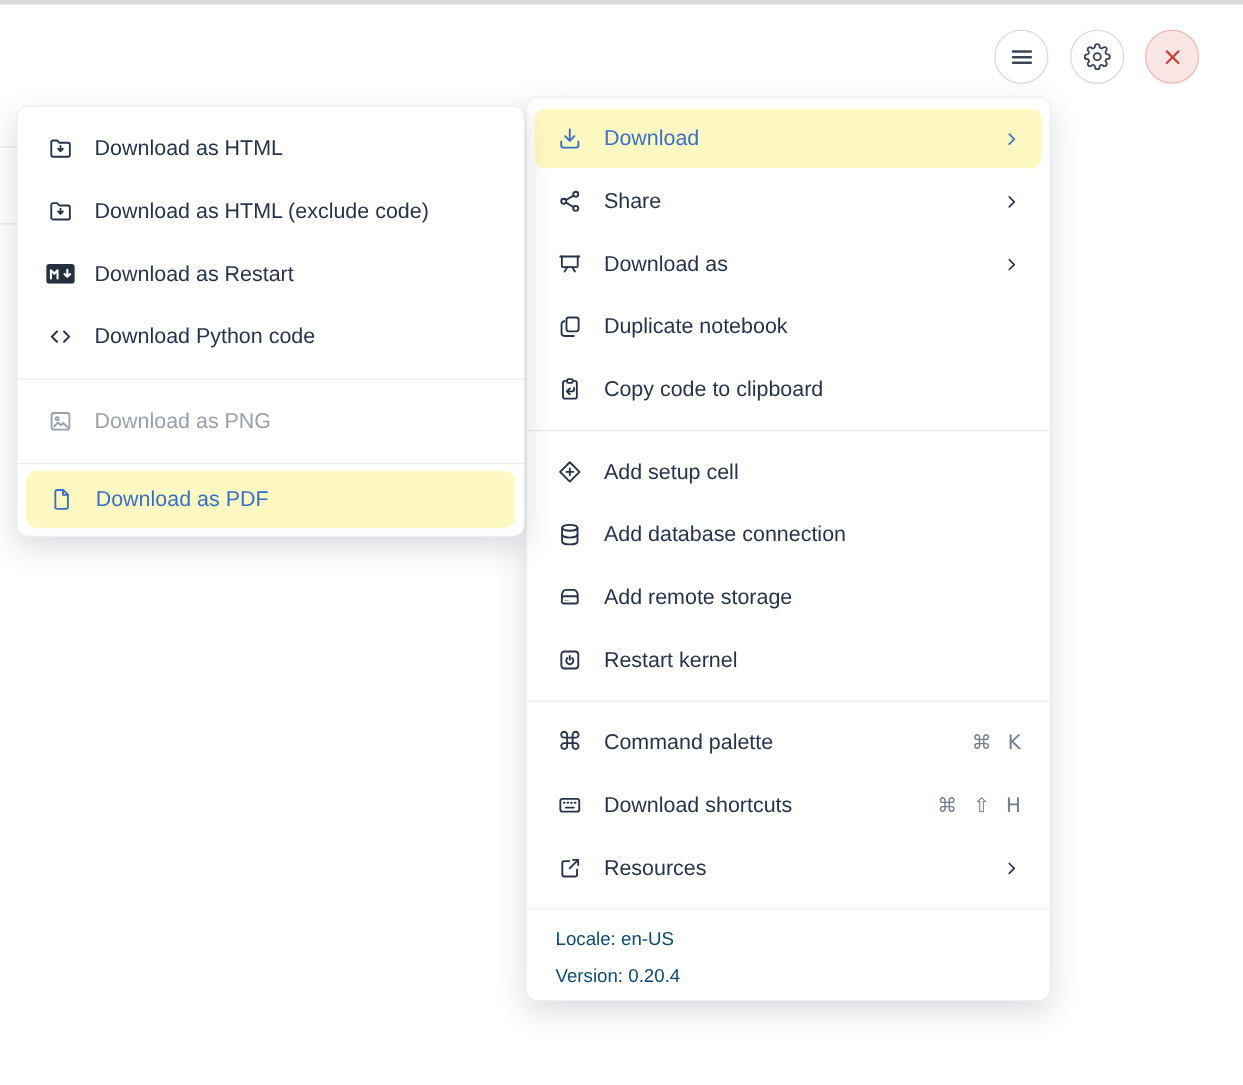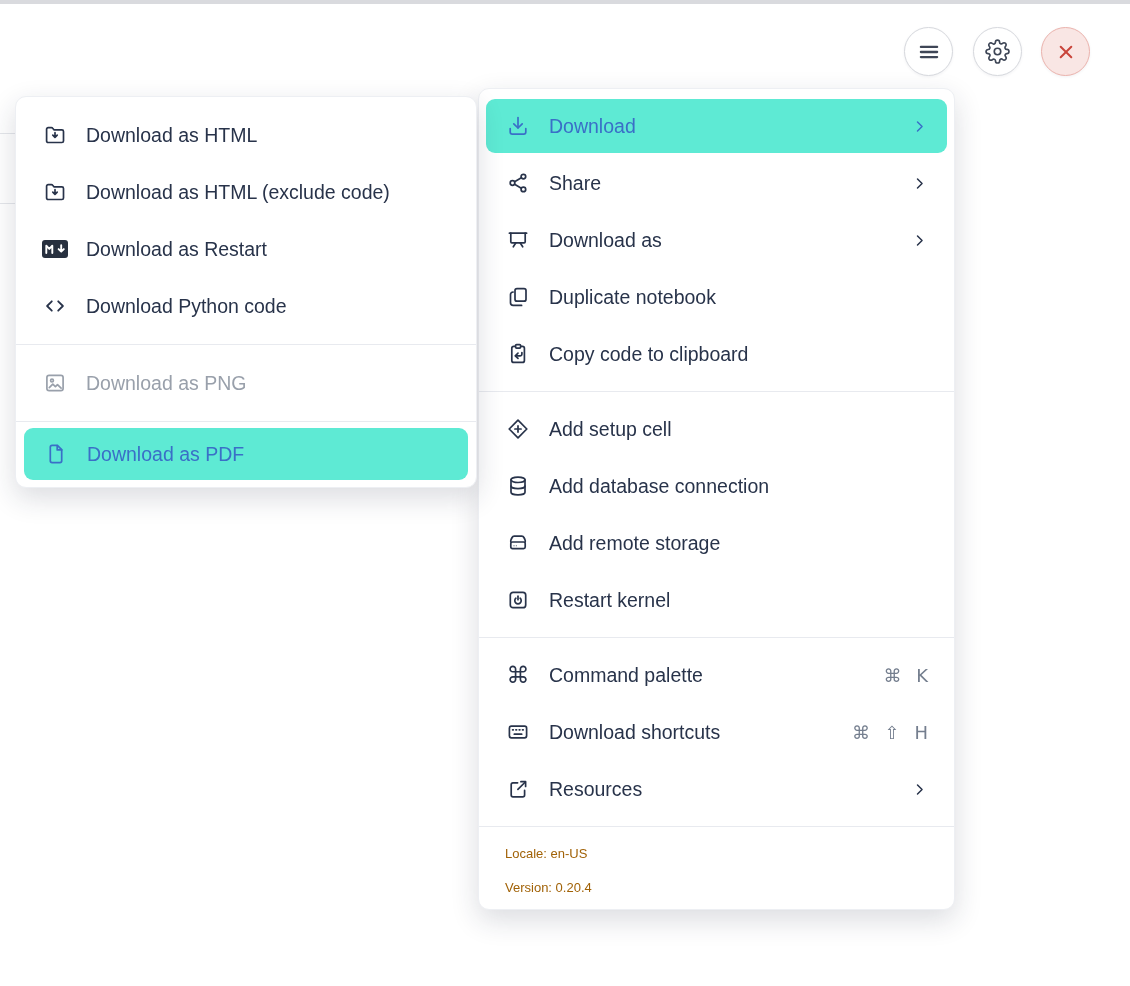--- a/index.html
+++ b/index.html
@@ -34,35 +34,35 @@
   .grp{display:flex;flex-direction:column;gap:3px;padding:10px 7px}
   #download-submenu .grp{padding:11px 7px}
   #download-submenu .grp.g3{padding:6px 8px 7px}
   .sep{height:1px;background:#E8EAEF}
 
   .mrow{
     display:flex;align-items:center;height:54px;padding:0 19px;border-radius:9px;
     gap:18px;font-size:19.5px;color:#28334A;cursor:pointer;
   }
   .g3 .mrow{height:52px}
-  .mrow.active{background:#5eead4;color:#3A6FC7}
+  .mrow.active{background:#fef9c3;color:#3A6FC7}
   .mrow.disabled{color:#99A0AB;cursor:default}
 
   .ic{width:26px;height:26px;display:flex;align-items:center;justify-content:center;flex:none}
   .ic svg{display:block}
   .lbl{white-space:nowrap}
   .chev{margin-left:auto;display:flex;color:inherit}
   .shortcut{
     margin-left:auto;color:#747E8E;font-size:18px;word-spacing:9px;white-space:nowrap;
     font-family:"DejaVu Sans",sans-serif;
   }
   .cmd-glyph{font-size:23px;line-height:1;font-family:"DejaVu Sans",sans-serif}
 
   .footer{padding:10px 0 4px}
-  .frow{padding:0 26px;line-height:34px;font-size:13px;color:#a16207;white-space:nowrap}
+  .frow{padding:0 26px;line-height:34px;font-size:17px;color:#0c4a6e;white-space:nowrap}
 </style>
 </head>
 <body>
 
 <div class="topbar"></div>
 <div class="edge-line" style="top:133px"></div>
 <div class="edge-line" style="top:203px"></div>
 
 <div class="circle-btn" id="btn-menu">
   <span class="ic">

